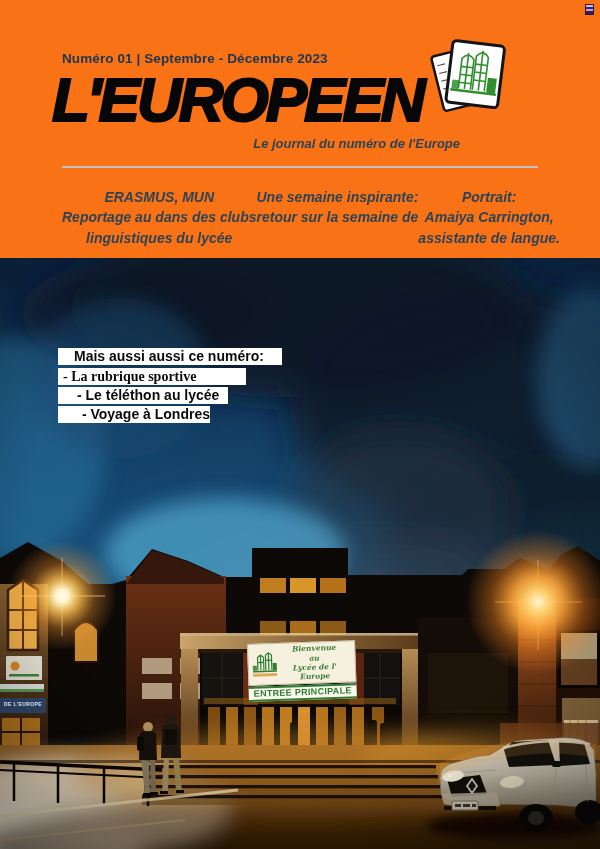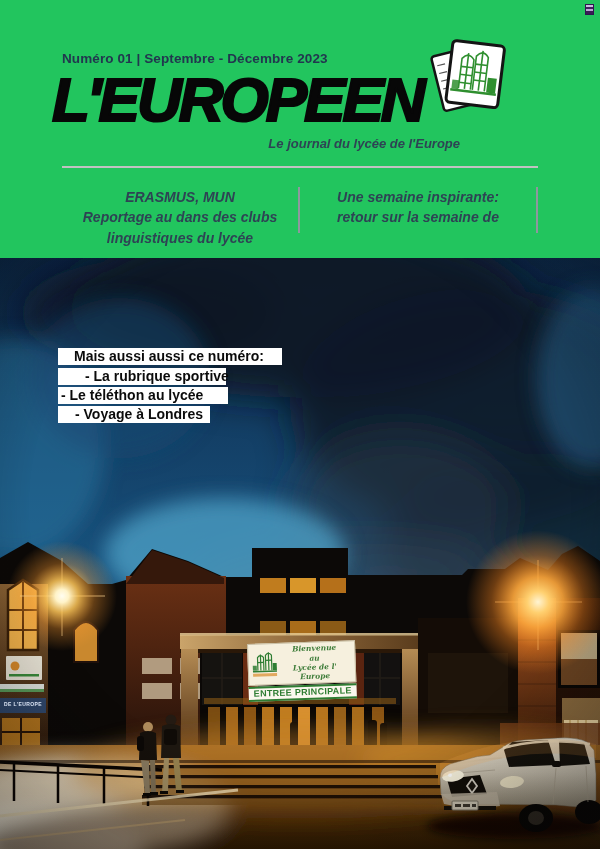--- a/index.html
+++ b/index.html
@@ -1,16 +1,16 @@
 <!DOCTYPE html>
 <html><head>
 <meta charset="utf-8">
 <style>
   html,body{margin:0;padding:0;background:#ffffff;}
-  .page{position:relative;width:600px;height:849px;background:#22c55e;overflow:hidden;
+  .page{position:relative;width:600px;height:849px;background:#f97316;overflow:hidden;
         font-family:"Liberation Sans", sans-serif;}
   
   .corner-icon{position:absolute;left:585px;top:4px;width:9px;height:11px;
 ionor    background:#4a2a7a;}
   .corner-icon{background:linear-gradient(180deg,#cabde0 0 2px,#41215f 2px 4px,#b9a8d6 4px 6px,#3a1c55 6px 9px,#e8e2f2 9px 11px);border:1px solid #2e1650;box-sizing:border-box;}
   .issue-line{position:absolute;left:62px;top:51px;font-size:13.5px;font-weight:700;
         color:#22374f;letter-spacing:.1px;}
   .mag-title{position:absolute;left:52px;top:64px;margin:0;font-size:62px;font-weight:900;
         font-style:italic;color:#070707;letter-spacing:-3px;white-space:nowrap;
         -webkit-text-stroke:2.2px #070707;}
@@ -22,23 +22,23 @@
   .teaser{flex:1;text-align:center;font-style:italic;font-weight:700;font-size:14px;
         color:#2e4354;line-height:1.45;padding-top:4px;white-space:nowrap;}
   .sep{width:2px;background:#8f979e;height:46px;margin-top:4px;}
   
   .photo{position:absolute;left:0;top:258px;width:600px;height:591px;overflow:hidden;
         background:#0d2240;}
   .scene{position:absolute;left:0;top:0;}
   .strip{position:absolute;left:58px;background:#ffffff;color:#0b0b0b;font-weight:800;
         font-size:14px;line-height:17px;height:17px;white-space:nowrap;box-sizing:border-box;}
   .strip1{top:90px;width:224px;padding-left:16px;}
-  .strip2{top:109.5px;width:168px;padding-left:27px;}
-  .strip3{top:129px;width:170px;padding-left:3px;}
-  .strip4{top:148px;width:152px;padding-left:17px;}
+  .strip2{top:109.5px;width:188px;padding-left:5px;font-family:Liberation Serif, serif;}
+  .strip3{top:129px;width:170px;padding-left:19px;}
+  .strip4{top:148px;width:152px;padding-left:17px;text-align:right;}
   .sign-wrap{position:absolute;left:247px;top:386px;width:108px;transform:rotate(-2deg);
         transform-origin:left top;}
   .sign-top{height:42px;background:#f6f0de;border:1px solid #c9bfa4;display:flex;
         align-items:center;padding:2px 3px;box-sizing:border-box;}
   .sign-logo{width:26px;height:32px;flex:none;}
   .sign-text{flex:1;text-align:center;font-family:"DejaVu Serif", serif;font-style:italic;
         font-weight:700;color:#3f7d3a;font-size:7.5px;line-height:1.25;}
   .sign-band{margin-top:1px;height:15px;background:#fbf8ee;border-top:2px solid #2e7d32;
         border-bottom:2px solid #2e7d32;text-align:center;font-weight:700;font-size:9px;
         line-height:11px;color:#2e7d32;letter-spacing:.3px;box-sizing:border-box;}
@@ -81,36 +81,41 @@
           <line x1="44" y1="20" x2="44" y2="56"></line>
             <line x1="58" y1="16" x2="58" y2="56"></line>
         </g>
         <rect x="66" y="42" width="9" height="15" fill="#2f8f2f"></rect>
         <rect x="31" y="48" width="7" height="9" fill="#2f8f2f" opacity=".85"></rect>
         <line x1="30" y1="58" x2="76" y2="58" stroke="#2f8f2f" stroke-width="2.4"></line>
       </g>
     </svg>
   </div>
 
-  <div class="mag-subtitle">Le journal du lycée de l'Europe</div>
+  <div class="mag-subtitle">Le journal du numéro de l'Europe</div>
 
   <div class="rule"></div>
 
   <div class="teasers">
     <div class="teaser">
       <div>ERASMUS, MUN</div>
       <div>Reportage au dans des clubs</div>
       <div>linguistiques du lycée</div>
     </div>
     <div class="sep"></div>
     <div class="teaser">
       <div>Une semaine inspirante:</div>
       <div>retour sur la semaine de</div>
     </div>
     <div class="sep"></div>
+    <div class="teaser">
+      <div>Portrait:</div>
+      <div>Amaiya Carrington,</div>
+      <div>assistante de langue.</div>
+    </div>
   </div>
 
   <div class="photo">
     <svg class="scene" width="600" height="591" viewBox="0 0 600 591">
       <defs>
         <linearGradient id="sky" x1="0" y1="0" x2="0" y2="1">
           <stop offset="0" stop-color="#0e2a4a"></stop>
             <stop offset=".45" stop-color="#164a74"></stop>
           <stop offset=".72" stop-color="#1f6694"></stop>
             <stop offset="1" stop-color="#2c82b0"></stop>

